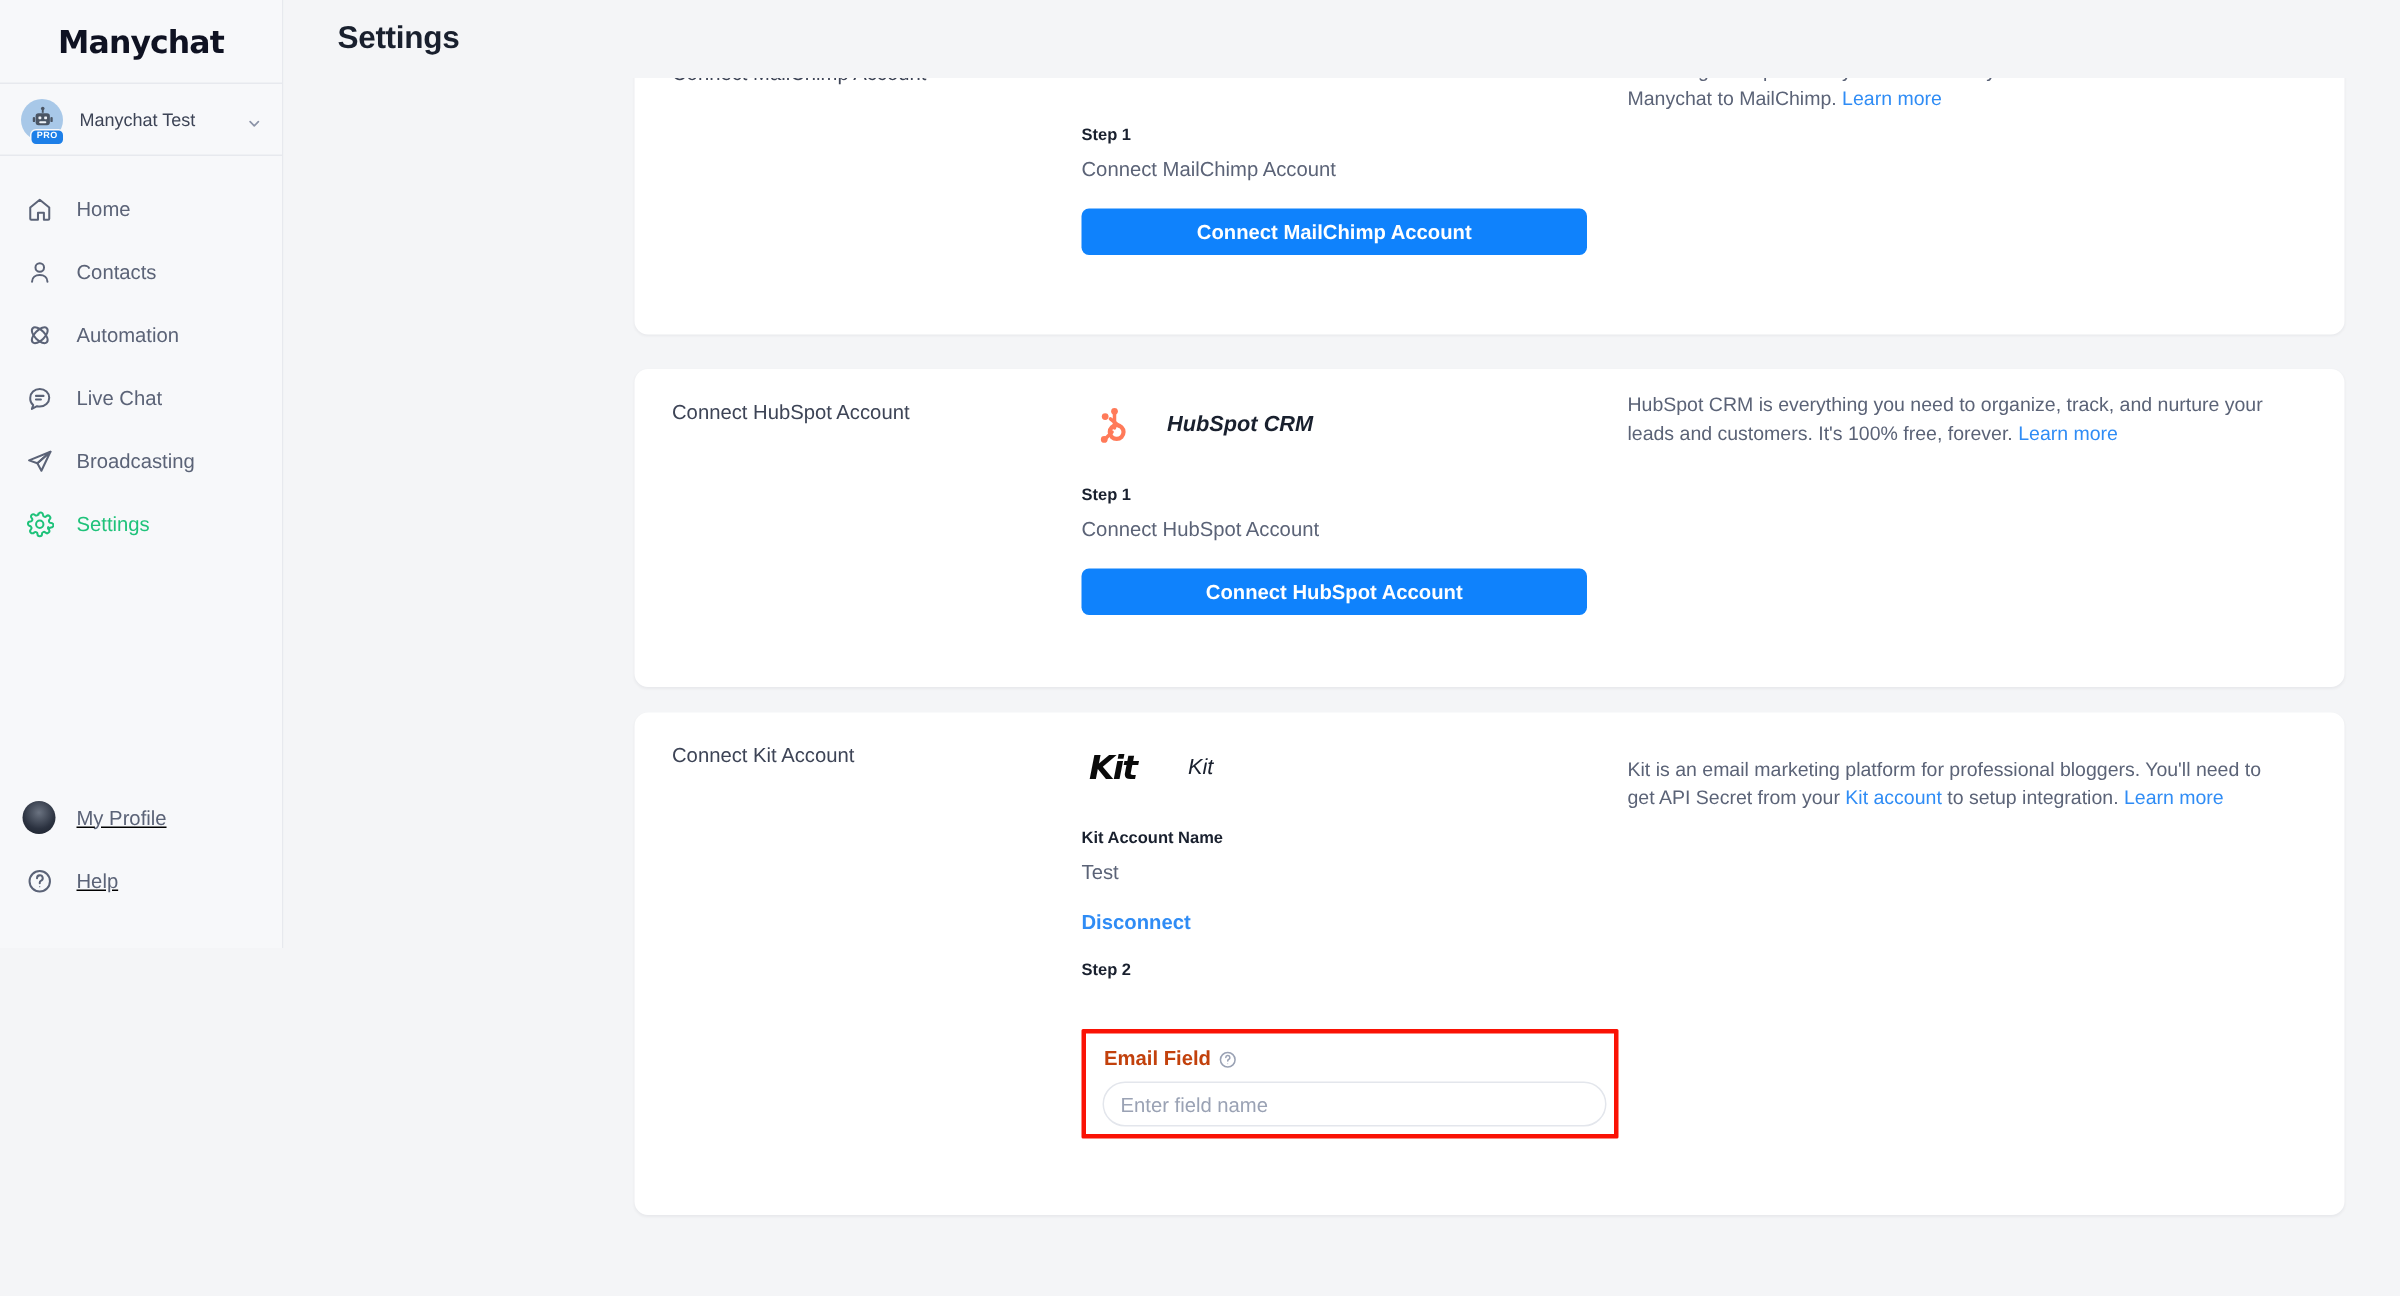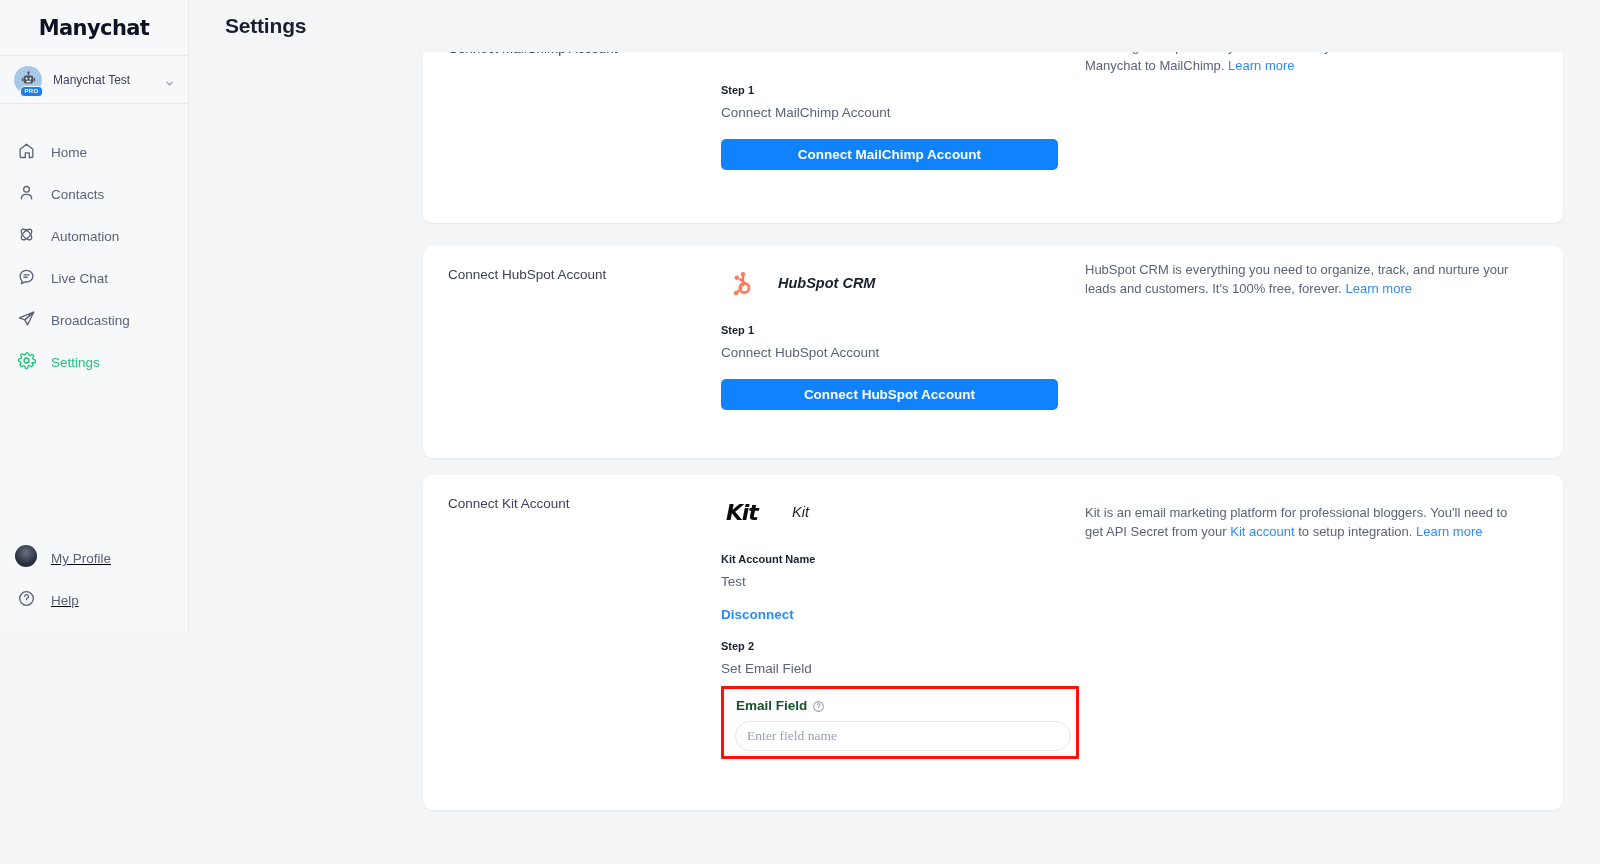--- a/index.html
+++ b/index.html
@@ -54,21 +54,21 @@
     line-height: 1;
   }
   .account-name {
     font-size: 12px; color: #3d4456; flex: 1 1 auto;
     white-space: nowrap; overflow: hidden;
   }
   .chev { width: 10px; height: 10px; flex: 0 0 10px; color: #8b93a7; }
 
   .nav { padding-top: 14px; display: flex; flex-direction: column; }
   .nav-item {
-    height: 42px; display: flex; align-items: flex-end;
+    height: 42px; display: flex; align-items: center;
     padding: 0 0 0 16px; gap: 15px; cursor: pointer;
     color: #5b6377;
   }
   .nav-item .ico { width: 20px; height: 20px; flex: 0 0 20px; display:flex; align-items:center; justify-content:center; }
   .nav-item .lbl { font-size: 13.5px; color: #5b6377; }
   .nav-item.active .lbl { color: #1fc27a; }
   .nav-item.active { color: #1fc27a; }
 
   .nav-bottom { margin-top: auto; padding-bottom: 24px; display:flex; flex-direction:column;text-decoration:underline; }
   .nav-bottom .nav-item { height: 42px; }
@@ -134,32 +134,32 @@
 
   .field-highlight {
     position: absolute;
     left: 0px; top: 197px;
     width: 358px; height: 73px;
     border: 3px solid #fa1205;
     border-radius: 1px;
   }
   .field-label {
     position: absolute; left: 12px; top: 9px;
-    font-size: 13.5px; font-weight: 700; color: #14532d;
+    font-size: 13.5px; font-weight: 700; color: #c2410c;
     display: flex; align-items: center; gap: 5px;
   }
   .help-ico { width: 12px; height: 12px; color: #9aa2b4; }
   .field-input {
     position: absolute; left: 11px; top: 32px;
     width: 336px; height: 30px;
     border: 1px solid #e3e6ec; border-radius: 15px;
     background: #fff;
     font-size: 13.5px; color: #19202e;
     padding: 0 11px;
-    font-family: Liberation Serif, serif;
+    font-family: Liberation Sans, sans-serif;
     outline: none;
   }
   .field-input::placeholder { color: #9aa2b4; }
 
   
   .logo-box { width: 44px; height: 44px; display:flex; align-items:center; justify-content:center; flex: 0 0 44px; }
   .kit-word {
     font-family: "DejaVu Sans", sans-serif;
     font-size: 22px; font-weight: 700; color: #0a0a0a;
     letter-spacing: -1.2px;
@@ -365,21 +365,20 @@
               <span class="kit-word">Kit</span>
             </span>
             <span class="brand-name" style="font-weight:400;">Kit</span>
           </div>
 
           <div class="step-title" style="margin-top:18px;">Kit Account Name</div>
           <div class="step-sub">Test</div>
           <a href="#" class="link-btn">Disconnect</a>
 
           <div class="step-title" style="margin-top:17px;">Step 2</div>
-          <div class="step-sub">Set Email Field</div>
 
           <div class="field-highlight">
             <span class="field-label">
               <span>Email Field</span>
               <span class="help-ico">
                 <svg width="13" height="13" viewBox="0 0 24 24" fill="none" stroke="#9aa2b4" stroke-width="1.9" stroke-linecap="round" stroke-linejoin="round">
                   <circle cx="12" cy="12" r="9"></circle>
                   <path d="M9.6 9.3a2.5 2.5 0 1 1 3.4 2.4c-.6.3-1 .8-1 1.6v.3"></path>
                   <circle cx="12" cy="17" r="0.6" fill="#9aa2b4" stroke="none"></circle>
                 </svg>

